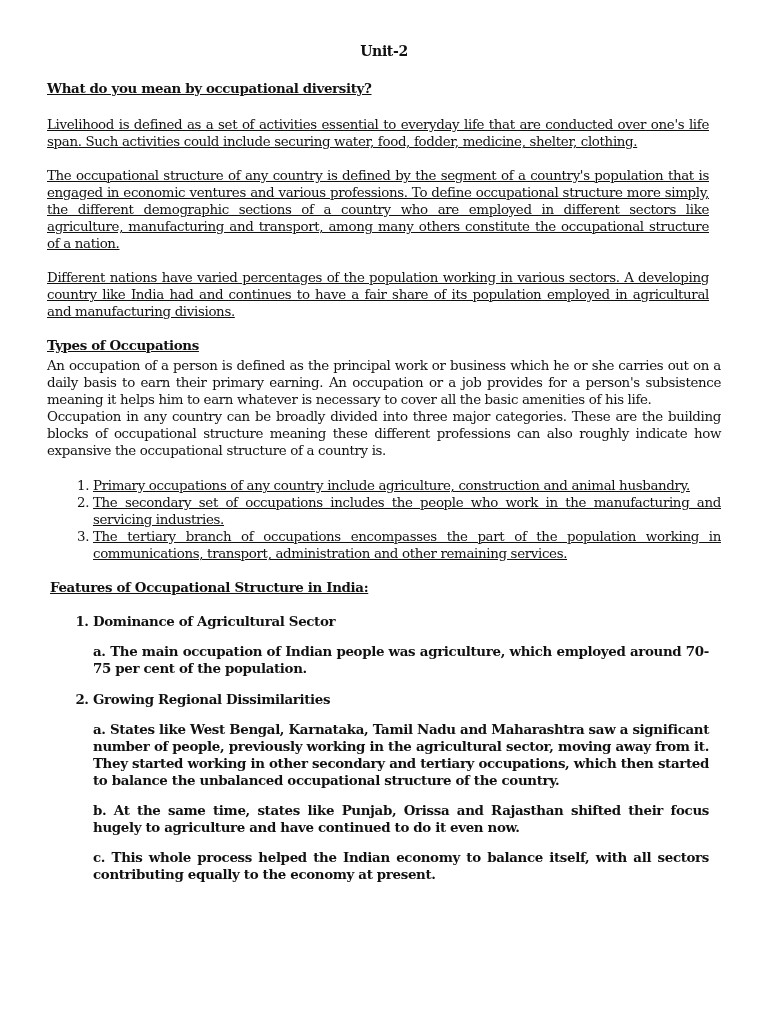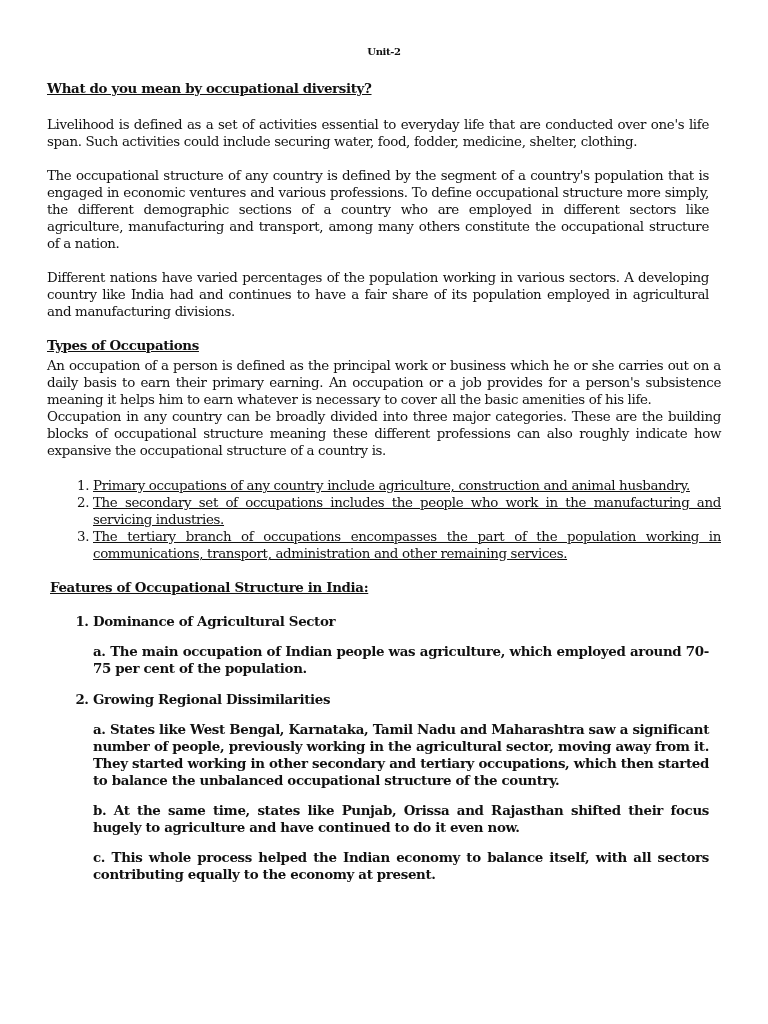--- a/index.html
+++ b/index.html
@@ -21,30 +21,31 @@
       box-sizing: border-box;
       padding: 43px 47px 0 47px;
       font-size: 13.4px;
       line-height: 17px;
       letter-spacing: -0.35px;
     }
     .unit-title {
       text-align: center;
       font-weight: bold;
       margin: 0 0 20px 0;
-      font-size: 10px;
+      font-size: 14px;
     }
     .q-title {
       font-weight: bold;
       margin: 0 0 19px 0;
       text-decoration: underline;
     }
     p {
       margin: 0 12px 17px 0;
       text-align: justify;
+      text-decoration: underline;
     }
     .section-heading {
       font-weight: bold;
       text-decoration: underline;
       margin: 0 0 3px 0;
     }
     .types-para {
       margin: 0 0 18px 0;
     }
     .types-para span {

